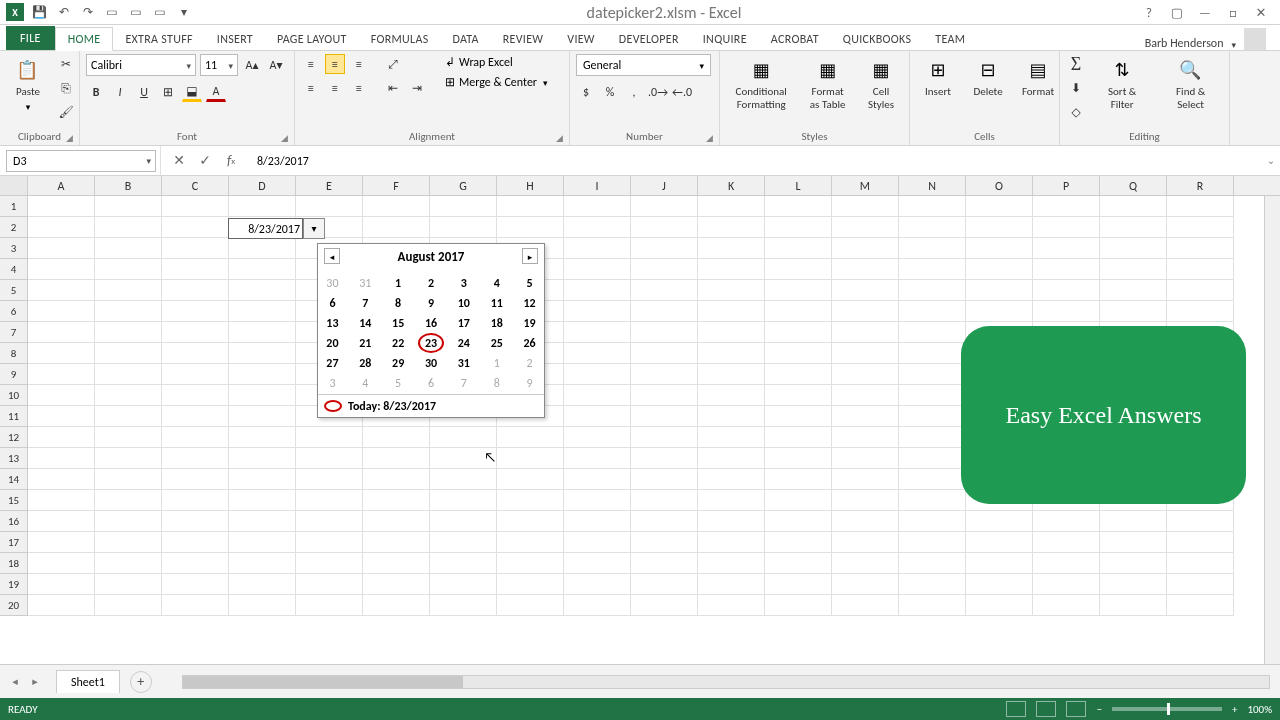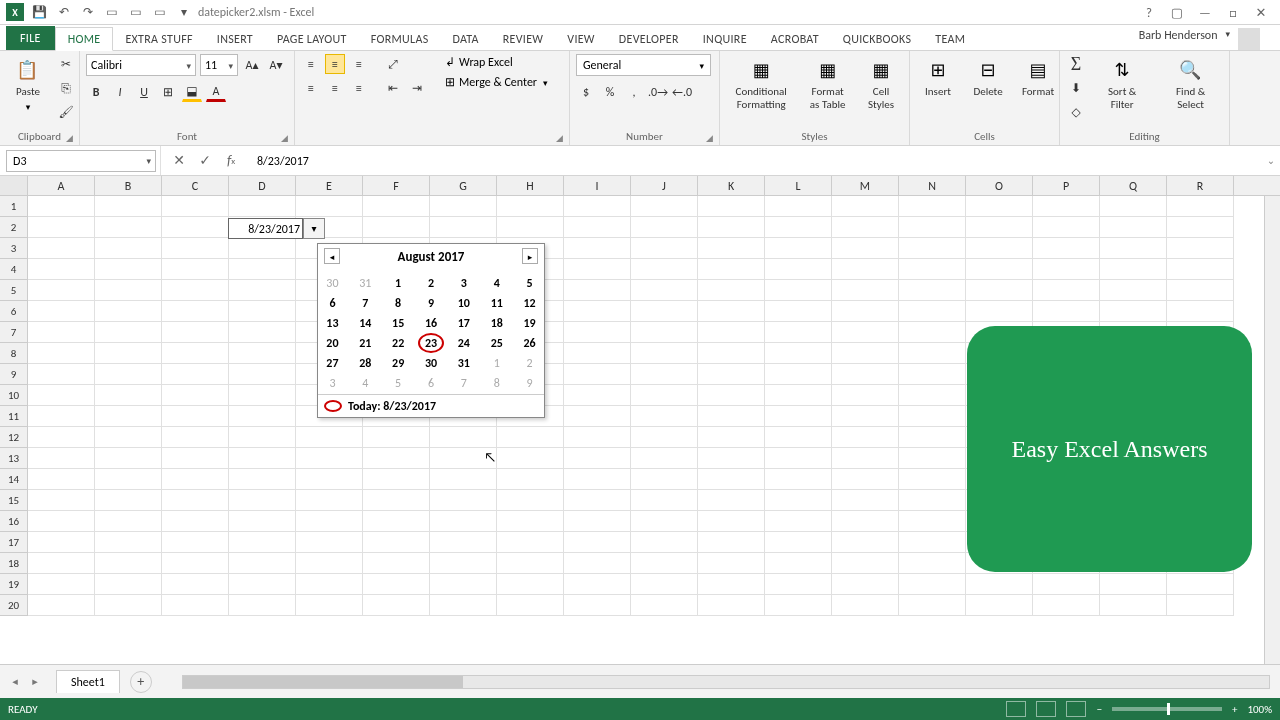--- a/index.html
+++ b/index.html
@@ -3,30 +3,30 @@
 <meta charset="utf-8">
 <style>
 * { box-sizing: border-box; margin: 0; padding: 0; font-family: "Segoe UI", Calibri, sans-serif; }
 body { width: 1280px; height: 720px; overflow: hidden; background: #fff; position: relative; font-size: 12px; }
 
 
 .titlebar { height: 25px; background: #fff; display: flex; align-items: center; border-bottom: 1px solid #d4d4d4; }
 .qat { display: flex; align-items: center; gap: 8px; padding: 0 6px; }
 .qat .xl-icon { width: 18px; height: 18px; background: #217346; color: #fff; display: flex; align-items: center; justify-content: center; font-size: 10px; font-weight: bold; }
 .qat-btn { width: 16px; height: 16px; color: #555; display: flex; align-items: center; justify-content: center; cursor: pointer; }
-.title-text { flex: 1; color: #777; font-size: 12px; }
+.title-text { flex: 1; text-align: center; color: #777; font-size: 16px; }
 .win-controls { display: flex; gap: 6px; padding: 0 8px; }
 .win-btn { width: 22px; height: 18px; display: flex; align-items: center; justify-content: center; color: #666; cursor: pointer; font-size: 13px; }
 
 
 .tabs { height: 26px; background: #fff; display: flex; align-items: flex-end; padding-left: 6px; border-bottom: 1px solid #d4d4d4; }
 .tab { padding: 4px 12px; font-size: 12px; color: #444; cursor: pointer; text-transform: uppercase; letter-spacing: 0.3px; }
 .tab.file { background: #217346; color: #fff; padding: 5px 14px; }
 .tab.active { border: 1px solid #d4d4d4; border-bottom: 1px solid #fff; background: #fff; margin-bottom: -1px; color: #217346; }
-.tabs-right { margin-left: auto; display: flex; align-items: flex-start; gap: 8px; padding-right: 20px; color: #444; }
+.tabs-right { margin-left: auto; display: flex; align-items: flex-end; gap: 8px; padding-right: 14px; color: #444; }
 .user-name { font-size: 12px; }
 .user-avatar { width: 22px; height: 22px; background: #ddd; }
 
 
 .ribbon { height: 95px; background: #f3f3f3; border-bottom: 1px solid #d4d4d4; display: flex; }
 .group { border-right: 1px solid #d9d9d9; padding: 3px 6px 0 6px; display: flex; flex-direction: column; justify-content: space-between; position: relative; }
 .group-body { display: flex; align-items: flex-start; gap: 6px; flex: 1; }
 .group-label { text-align: center; font-size: 11px; color: #666; padding: 1px 0 2px; }
 .group-launcher { position: absolute; right: 3px; bottom: 3px; width: 10px; height: 10px; font-size: 9px; color: #888; }
 .vbtn { display: flex; flex-direction: column; align-items: center; justify-content: flex-start; gap: 2px; padding: 2px 4px; cursor: pointer; min-width: 44px; }
@@ -73,21 +73,21 @@
 .cal-title { font-weight: bold; font-size: 13px; }
 .cal-grid { display: grid; grid-template-columns: repeat(7, 1fr); padding: 6px 6px 2px; gap: 2px 16px; }
 .cal-day { text-align: center; padding: 2px 0; font-size: 12px; cursor: pointer; position: relative; font-weight: bold; }
 .cal-day.other { color: #aaa; font-weight: normal; }
 .cal-day.today { }
 .cal-day.today::before { content: ""; position: absolute; left: 50%; top: 50%; width: 22px; height: 16px; border: 2px solid #c00; border-radius: 50%; transform: translate(-50%, -50%); }
 .cal-footer { border-top: 1px solid #ccc; padding: 4px 6px; display: flex; align-items: center; gap: 6px; font-weight: bold; }
 .cal-footer .ring { width: 18px; height: 12px; border: 2px solid #c00; border-radius: 50%; }
 
 
-.promo { position: absolute; right: 28px; top: 326px; width: 285px; height: 246px; background: #1f9a52; border-radius: 28px; color: #fff; display: flex; flex-direction: column; align-items: center; justify-content: center; gap: 26px; }
+.promo { position: absolute; right: 34px; top: 326px; width: 285px; height: 178px; background: #1f9a52; border-radius: 28px; color: #fff; display: flex; flex-direction: column; align-items: center; justify-content: center; gap: 26px; }
 .promo-title { font-size: 24px; font-family: Georgia, "Times New Roman", serif; }
 .promo-url { font-size: 19px; font-family: Georgia, serif; }
 
 
 .sheettabs { position: absolute; left: 0; right: 0; bottom: 22px; height: 34px; background: #f3f3f3; border-top: 1px solid #ccc; display: flex; align-items: center; }
 .st-nav { display: flex; gap: 2px; padding: 0 6px; }
 .st-navbtn { width: 18px; height: 18px; display: flex; align-items: center; justify-content: center; color: #777; cursor: pointer; font-size: 11px; }
 .sheet-tab { padding: 4px 14px; background: #fff; border: 1px solid #ccc; border-bottom: none; font-size: 12px; margin-left: 6px; cursor: pointer; }
 .sheet-add { width: 22px; height: 22px; border: 1px solid #ccc; border-radius: 50%; display: flex; align-items: center; justify-content: center; margin-left: 10px; cursor: pointer; font-size: 14px; color: #555; }
 .hscroll { flex: 1; margin: 0 10px 0 30px; height: 14px; background: #e8e8e8; border: 1px solid #ccc; position: relative; }
@@ -226,20 +226,21 @@
             <span>↲</span>
             <span>Wrap Excel</span>
           </div>
         <div class="wrap-row">
             <span>⊞</span>
             <span>Merge &amp; Center</span>
             <span style="font-size:9px;margin-left:2px;">▾</span>
           </div>
       </div>
     </div>
+    <div class="group-label">Alignment</div>
     <div class="group-launcher">◢</div>
   </div>
 
   <div class="group" style="width:150px;">
     <div class="group-body stack" style="gap:6px;width:100%;">
       <div class="numfmt">
           <span>General</span>
           <span style="margin-left:auto;font-size:9px;">▾</span>
         </div>
       <div class="mini-row">

